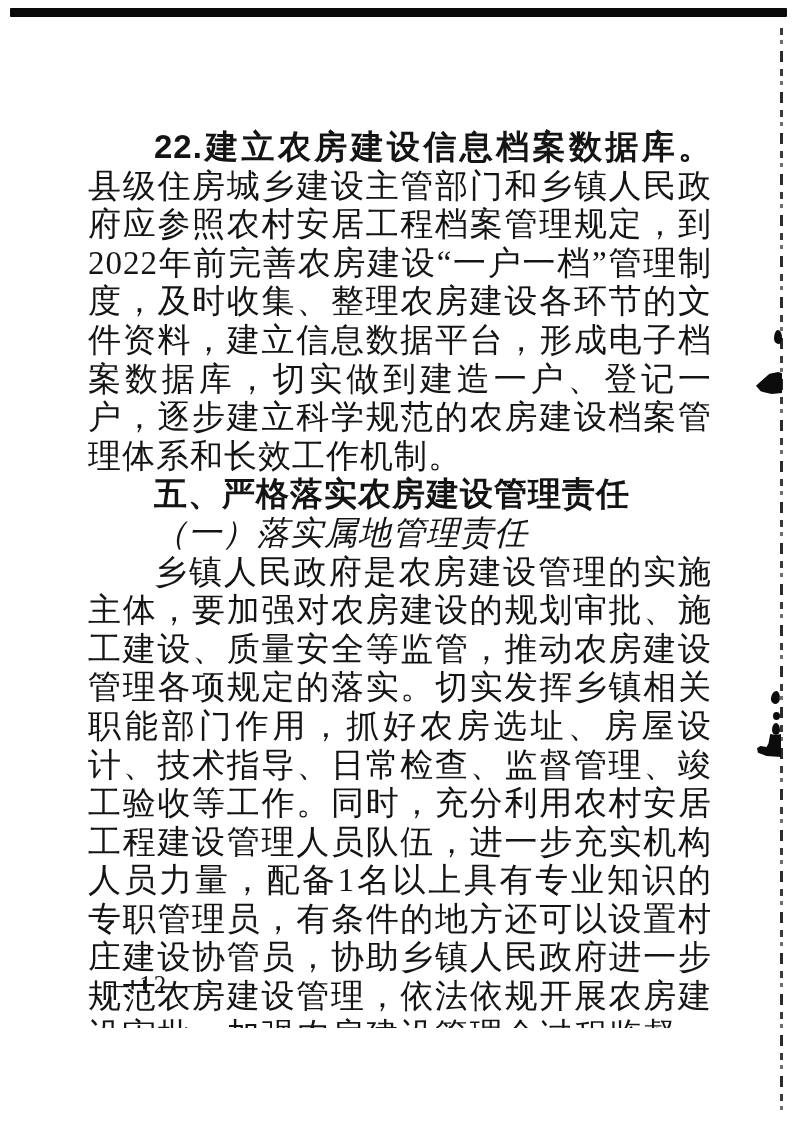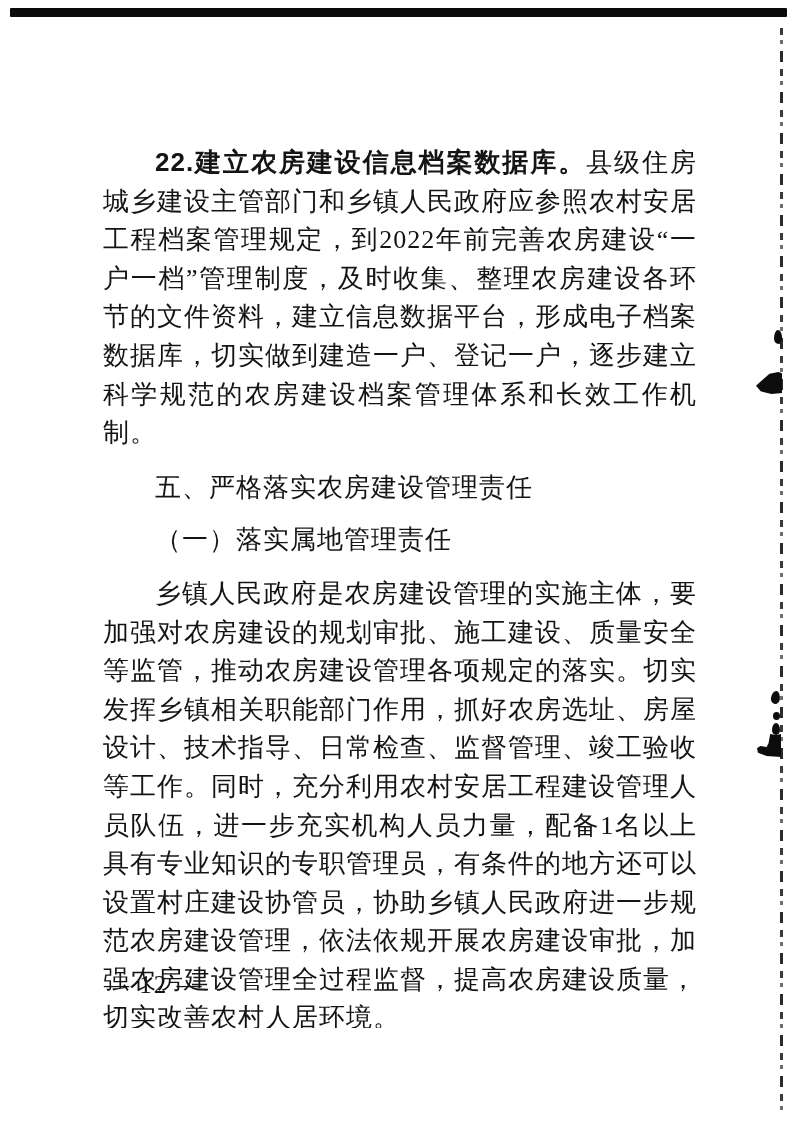--- a/index.html
+++ b/index.html
@@ -48,32 +48,33 @@
              clip-path: polygon(55% 0%, 80% 4%, 100% 0%, 100% 100%, 40% 96%, 4% 82%, 0% 62%, 14% 52%, 40% 56%, 48% 40%); }
   
   .content {
     position: absolute;
     left: 88px; top: 128px;
     width: 624px;
     height: 900px;
     overflow: hidden;
   }
   .content p {
-    margin: 15px;
-    font-size: 26px;
+    margin: 0;
+    font-size: 33px;
     line-height: 38.6px;
     text-align: justify;
     text-indent: 2em;
     letter-spacing: 1px;
   }
   .para-heading {
     font-family: "Liberation Sans", "DejaVu Sans", sans-serif;
-    font-weight: normal;
+    font-weight: bold;
   }
   .para-subheading {
+    font-style: italic;
   }
   .lead-bold {
     font-family: "Liberation Sans", "DejaVu Sans", sans-serif;
     font-weight: bold;
   }
   .footer {
     position: absolute;
     left: 104px; top: 971px;
     font-size: 25px;
     letter-spacing: 2px;

